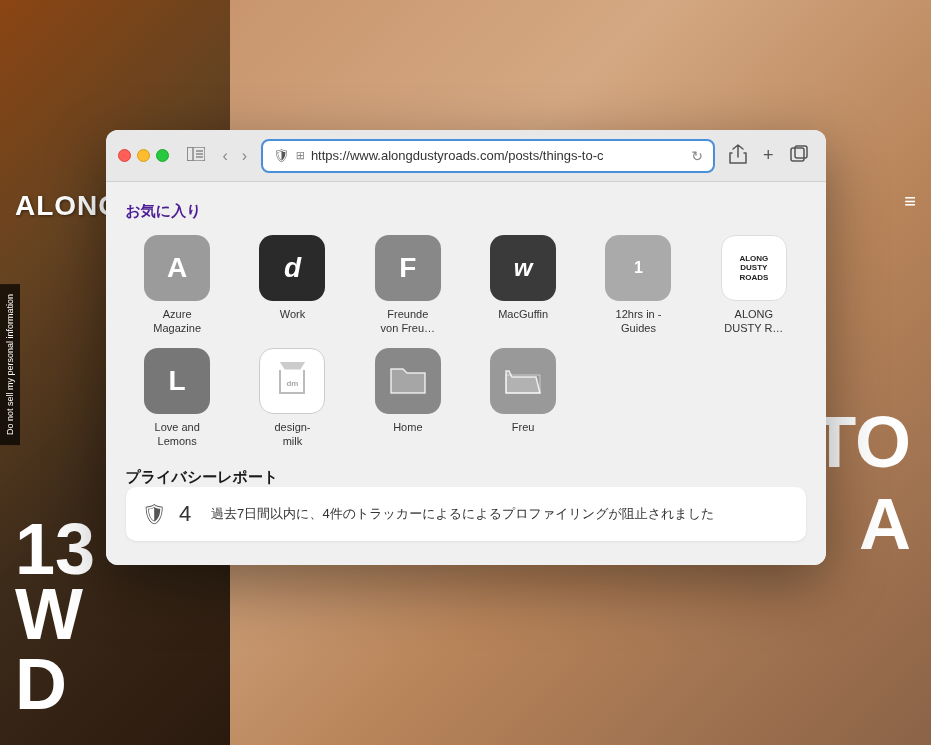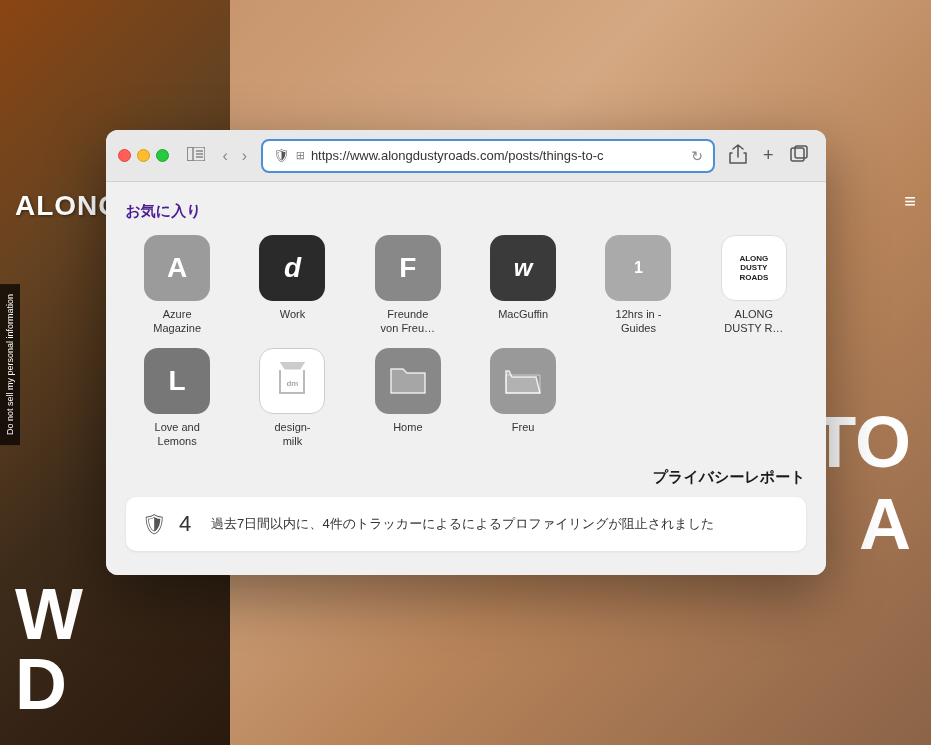--- a/index.html
+++ b/index.html
@@ -297,22 +297,20 @@
       flex-direction: column;
       align-items: center;
       justify-content: center;
       gap: 2px;
     }
 
     .privacy-section-title {
       font-size: 15px;
       font-weight: 600;
       color: #1a1a1a;
-      margin-bottom: 10px;
-      text-align: right;
     }
 
     .privacy-box {
       background: white;
       border-radius: 10px;
       padding: 14px 16px;
       display: flex;
       align-items: center;
       gap: 12px;
       box-shadow: 0 1px 3px rgba(0,0,0,0.08);
@@ -387,20 +385,21 @@
 
 <div class="tooltip-container">
   <div class="tooltip-text">アクセスしたいWebサイト
 をクリックします。</div>
   <div class="tooltip-line"></div>
 </div>
 
 <div class="bg-left">
   <div class="bg-left-text-top">ALONG DUST</div>
   <div class="bg-left-badge">Do not sell my personal information</div>
+  <div class="bg-left-num">13</div>
   <div class="bg-left-letter">W</div>
   <div class="bg-left-letter2">D</div>
 </div>
 
 <div class="bg-right" style="position:absolute;top:0;right:0;width:701px;height:745px;">
   <div class="bg-right-menu">≡</div>
   <div class="bg-right-text">
     <div>GS TO</div>
     <div>A</div>
   </div>

